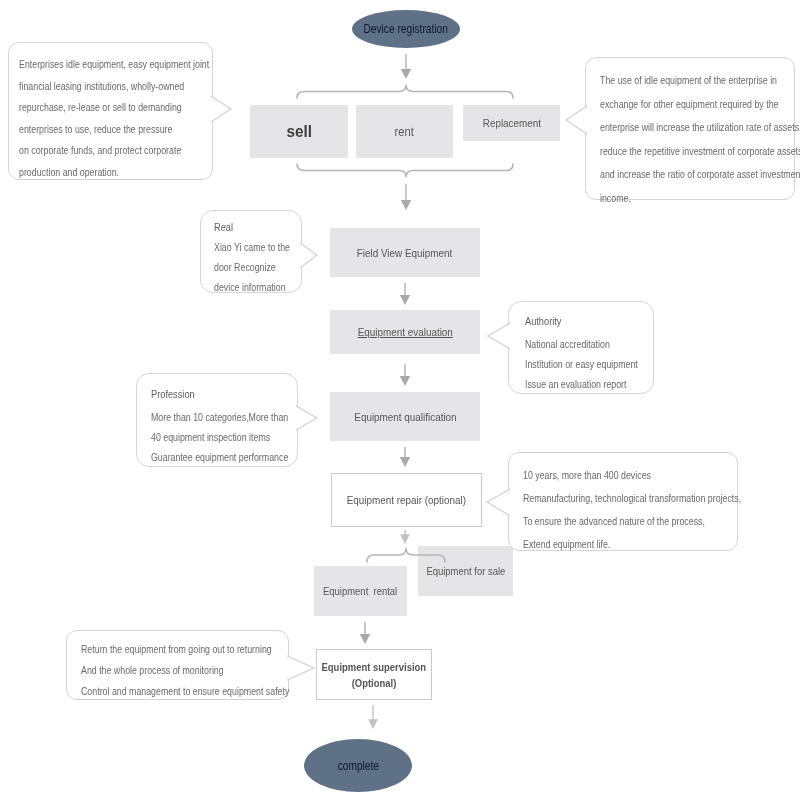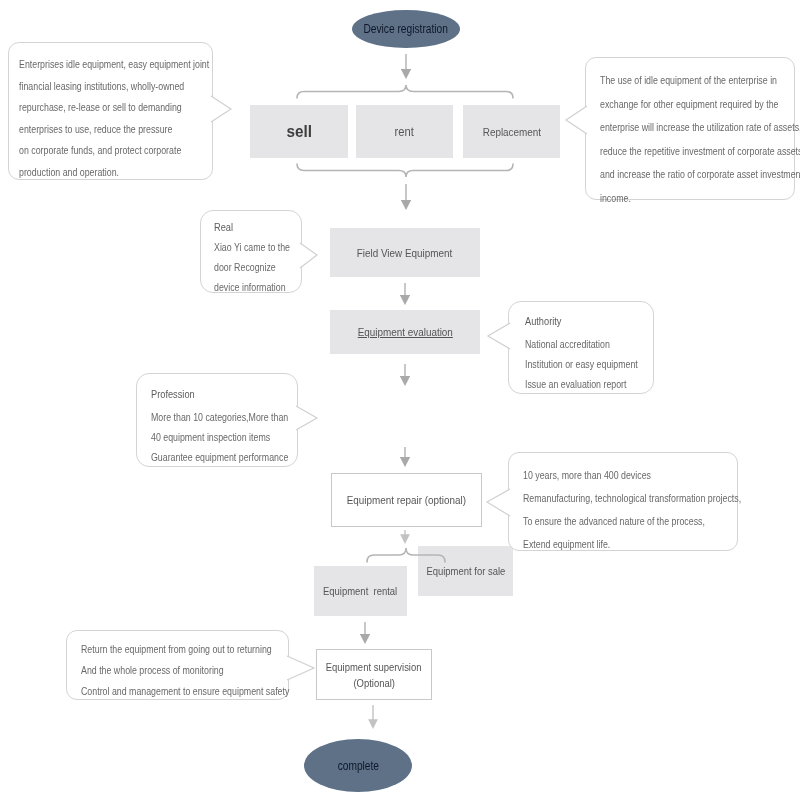--- a/index.html
+++ b/index.html
@@ -41,40 +41,43 @@
   <div class="node ellipse" style="left:304px; top:739px; width:108px; height:53px;">
     <span class="lbl-ell">complete</span>
   </div>
 
   <div class="node gray" style="left:250px; top:105px; width:98px; height:53px;">
     <span class="lbl-big">sell</span>
   </div>
   <div class="node gray" style="left:356px; top:105px; width:97px; height:53px;">
     <span class="lbl lbl-med">rent</span>
   </div>
-  <div class="node gray" style="left:463px; top:105px; width:97px; height:53px;">
+  <div class="node gray" style="left:463px; top:105px; width:97px; height:36px;">
     <span class="lbl">Replacement</span>
   </div>
 
   <div class="node gray" style="left:330px; top:228px; width:150px; height:49px;">
     <span class="lbl">Field View Equipment</span>
   </div>
   <div class="node gray" style="left:330px; top:310px; width:150px; height:44px;text-decoration:underline;">
     <span class="lbl">Equipment evaluation</span>
+  </div>
+  <div class="node gray" style="left:330px; top:392px; width:150px; height:49px;">
+    <span class="lbl">Equipment qualification</span>
   </div>
   <div class="node gray" style="left:314px; top:566px; width:93px; height:50px;">
     <span class="lbl" style="font-size:11px;">Equipment  rental</span>
   </div>
   <div class="node outline" style="left:331px; top:473px; width:149px; height:52px;">
     <span class="lbl">Equipment repair (optional)</span>
   </div>
   <div class="node gray" style="left:418px; top:546px; width:95px; height:50px;">
     <span class="lbl" style="font-size:11px;">Equipment for sale</span>
   </div>
-  <div class="node outline two-line" style="left:316px; top:649px; width:114px; height:49px;">
+  <div class="node outline two-line" style="left:316px; top:649px; width:114px; height:49px;font-weight:bold;">
     <span class="lbl" style="font-size:11px;">Equipment supervision</span>
     <span class="lbl" style="font-size:11px;">(Optional)</span>
   </div>
 
   <div class="callout" style="left:8px; top:42px; width:205px; height:138px; padding:11px 10px; line-height:21.5px;">
     <div class="line">Enterprises idle equipment, easy equipment joint</div>
     <div class="line">financial leasing institutions, wholly-owned</div>
     <div class="line">repurchase, re-lease or sell to demanding</div>
     <div class="line">enterprises to use, reduce the pressure</div>
     <div class="line">on corporate funds, and protect corporate</div>

